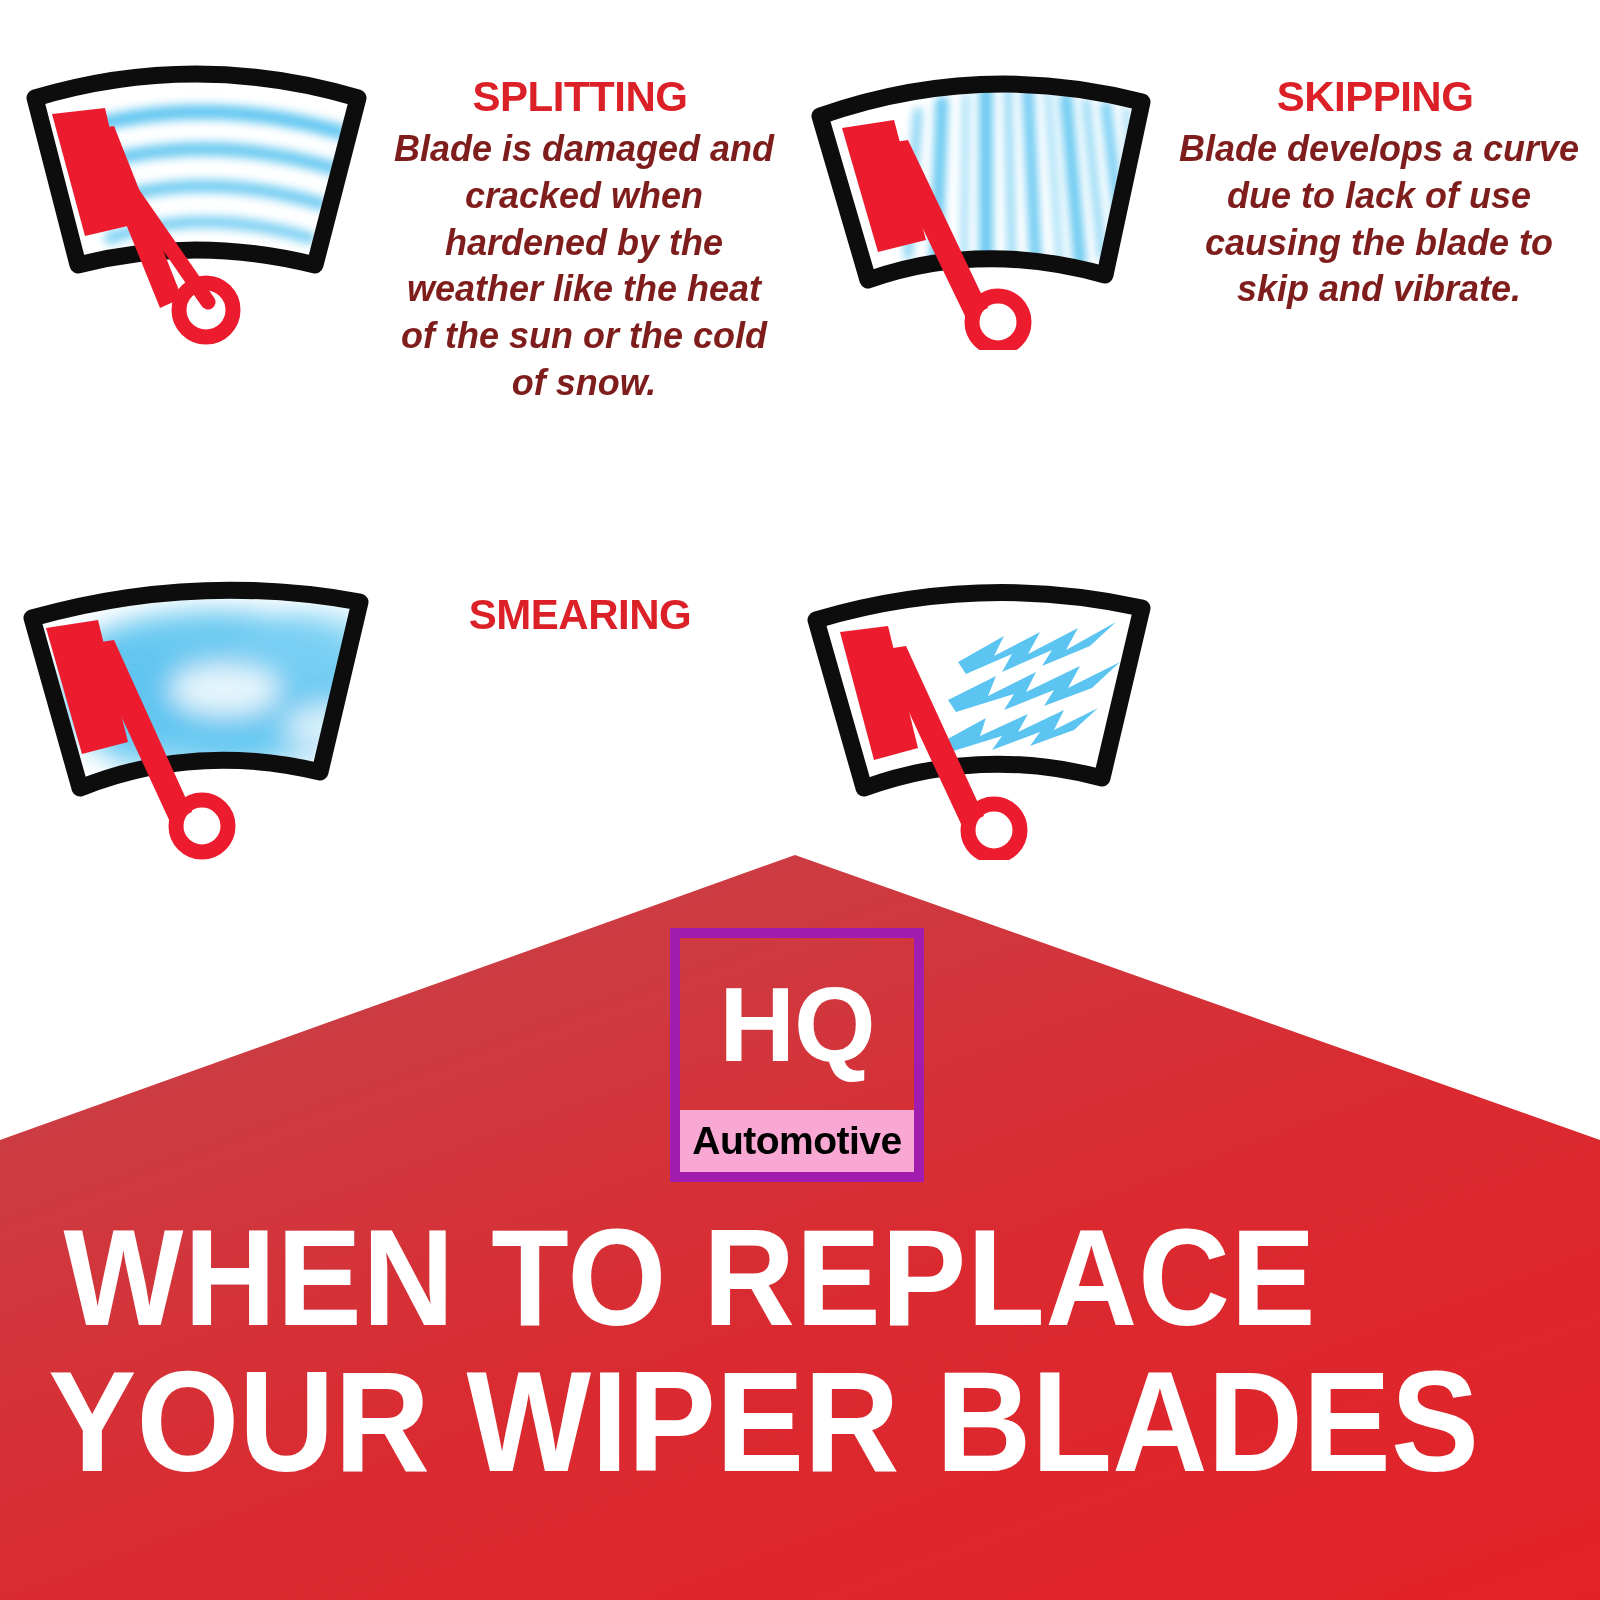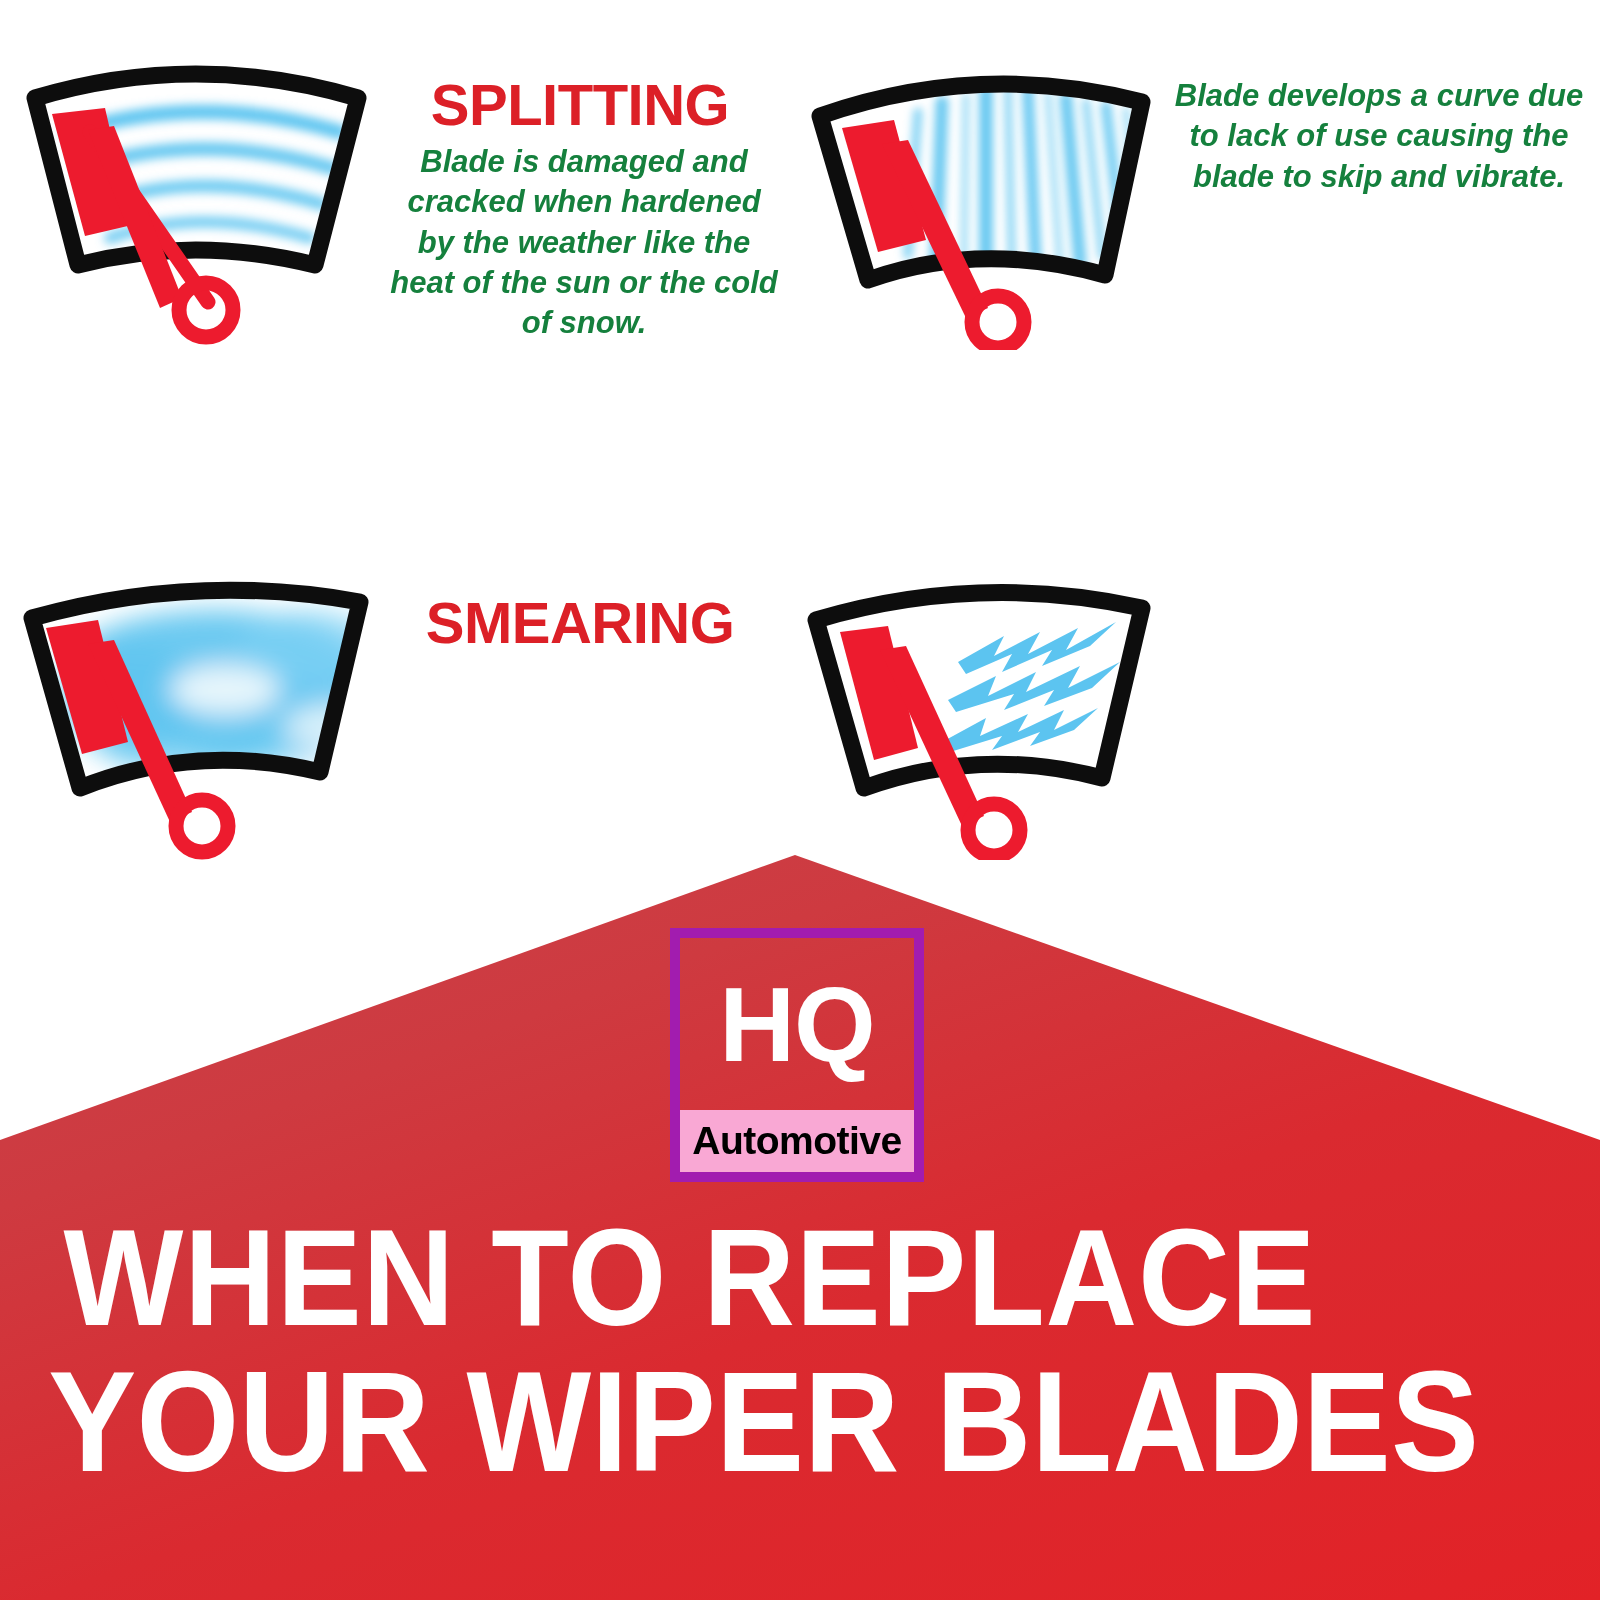--- a/index.html
+++ b/index.html
@@ -27,30 +27,30 @@
     flex: 0 0 370px;
   }
   .panel-icon svg { display: block; width: 100%; height: 100%; }
   .panel-text {
     flex: 1 1 auto;
     text-align: center;
     padding-top: 36px;
   }
   .panel-title {
     color: #DC2027;
-    font-size: 58px;
+    font-size: 42px;
     font-weight: bold;
     letter-spacing: -0.5px;
     line-height: 1.0;
     margin-bottom: 8px;
     font-family: "Liberation Sans", sans-serif;
   }
   .panel-desc {
-    color: #15803d;
-    font-size: 31px;
+    color: #7f1d1d;
+    font-size: 36px;
     font-weight: bold;
     font-style: italic;
     line-height: 1.30;
     font-family: "Liberation Sans", sans-serif;
     margin-left: 8px;
   }
 
   #panel-0 { left: 10px;  top: 40px;  width: 770px; }
   #panel-1 { left: 790px; top: 40px;  width: 800px; }
   #panel-2 { left: 10px;  top: 550px; width: 770px; }
@@ -194,20 +194,21 @@
           <path d="M316 66 L332 206" stroke-width="11" opacity="0.82"></path>
           <path d="M336 70 L348 196" stroke-width="7" opacity="0.6"></path>
         </g>
         <path d="M30 76 Q190 20 352 62 L315 235 Q190 200 78 240 Z" fill="none" stroke="#0d0d0d" stroke-width="17" stroke-linejoin="round"></path>
         <path d="M52 88 L104 80 L136 200 L88 212 Z" fill="#ED1B2E"></path>
         <path d="M92 104 L118 100 L198 268 L176 278 Z" fill="#ED1B2E"></path>
         <circle cx="208" cy="282" r="26" fill="none" stroke="#ED1B2E" stroke-width="15"></circle>
       </svg>
     </div>
     <div class="panel-text">
+      <div class="panel-title">SKIPPING</div>
       <div class="panel-desc">Blade develops a curve due to lack of use causing the blade to skip and vibrate.</div>
     </div>
   </div>
 
   <div class="panel" id="panel-2">
     <div class="panel-icon">
       <svg viewBox="0 0 370 310" xmlns="http://www.w3.org/2000/svg">
         <defs>
           <clipPath id="glass2">
             <path d="M22 68 Q185 22 350 52 L310 222 Q185 192 70 238 Z"></path>

